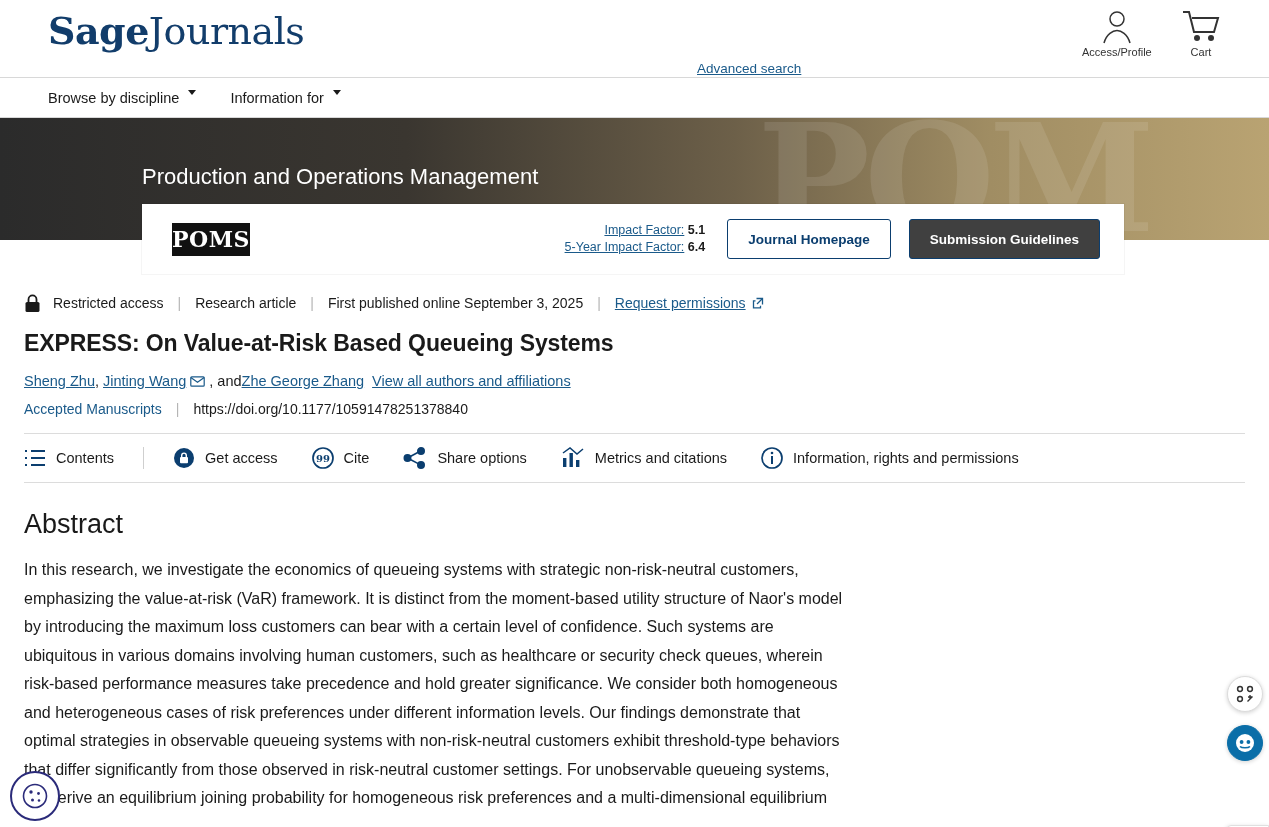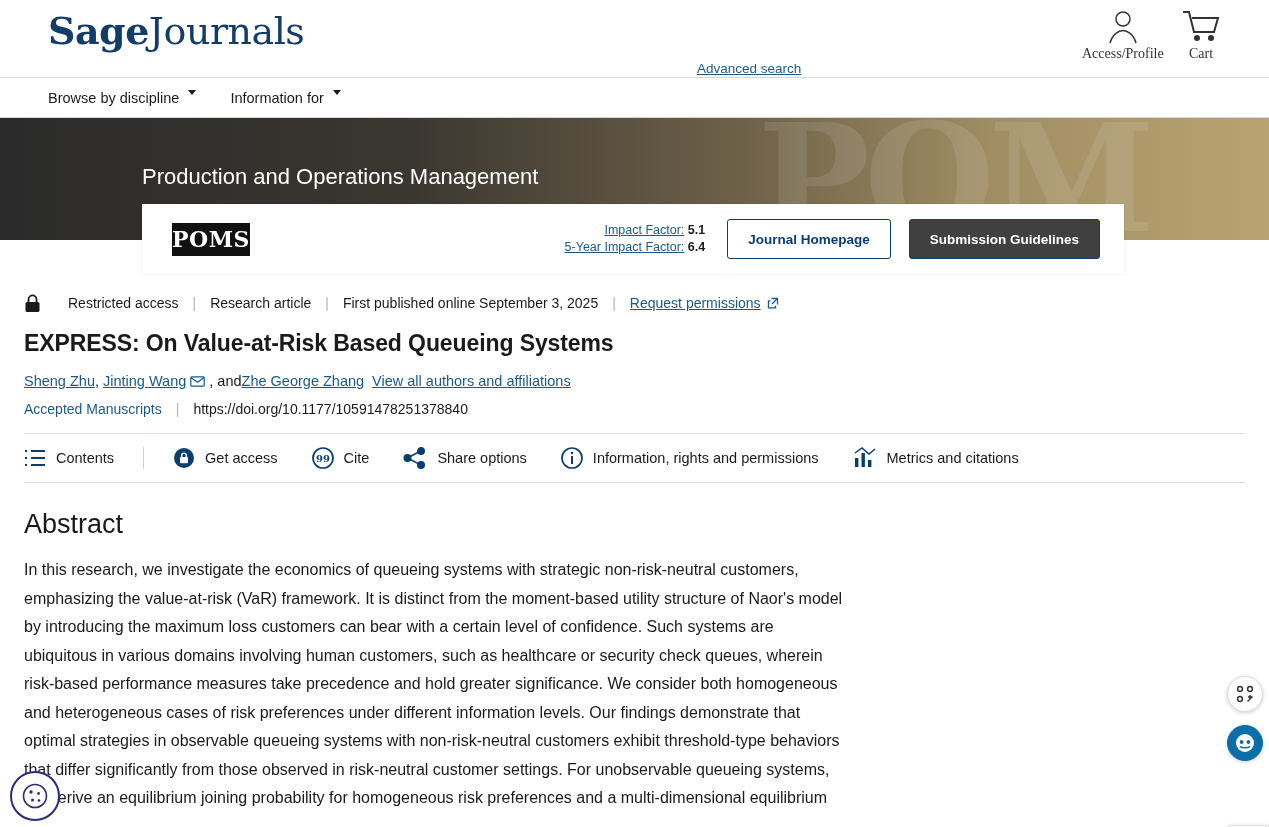--- a/index.html
+++ b/index.html
@@ -72,21 +72,21 @@
     font-size: 13.5px;
     color: #1a5a8a;
     text-decoration: underline;
     cursor: pointer;
   }
   .hdr-util {
     position: absolute; top: 8px;
     display: flex; flex-direction: column; align-items: center;
     cursor: pointer;
   }
-  .hdr-util .lbl { font-size: 14px; color: #333; margin-top: 2px; font-family: Liberation Serif, serif; }
+  .hdr-util .lbl { font-size: 11px; color: #333; margin-top: 2px; }
   #access-profile { left: 1082px; }
   #cart-util { left: 1180px; }
 
   
   .subnav {
     height: 40px;
     border-bottom: 1px solid #d8d8d8;
     display: flex; align-items: center;
     padding-left: 48px;
     gap: 34px;
@@ -154,21 +154,21 @@
 
   
   .content { padding: 0 24px; position: relative; }
   .meta-row {
     display: flex; align-items: center;
     font-size: 14px; color: #1a1a1a;
     height: 46px;
     gap: 0;
   }
   .meta-row .sep { color: #b5b5b5; margin: 0 14px; }
-  .meta-row .lockwrap { display: flex; align-items: center; gap: 27px; }
+  .meta-row .lockwrap { display: flex; align-items: center; gap: 12px; }
   .meta-link { color: #1a5a8a; text-decoration: underline; cursor: pointer; }
 
   .article-title {
     font-size: 23px; font-weight: 700;
     letter-spacing: -0.1px;
     margin: 4px 0 16px 0;
   }
   .authors {
     font-size: 14.5px; margin-bottom: 12px;
     display: flex; align-items: center; flex-wrap: wrap; gap: 0;
@@ -382,35 +382,35 @@
       <svg width="24" height="22" viewBox="0 0 24 22" stroke="#0b3e6f" stroke-width="1.6" fill="none">
         <circle cx="18" cy="4" r="3.2" fill="#0b3e6f"></circle>
         <circle cx="4.5" cy="11" r="3.2" fill="#0b3e6f"></circle>
         <circle cx="18" cy="18" r="3.2" fill="#0b3e6f"></circle>
         <line x1="7.3" y1="9.5" x2="15.2" y2="5.3"></line>
         <line x1="7.3" y1="12.5" x2="15.2" y2="16.6"></line>
       </svg>
       <span>Share options</span>
     </div>
     <div class="tool">
-      <svg width="22" height="22" viewBox="0 0 22 22">
-        <circle cx="11" cy="11" r="10" fill="none" stroke="#0b3e6f" stroke-width="1.7"></circle>
-        <circle cx="11" cy="6" r="1.3" fill="#0b3e6f"></circle>
-        <rect x="10" y="9" width="2" height="8" fill="#0b3e6f"></rect>
-      </svg>
-      <span>Information, rights and permissions</span>
-    </div>
-    <div class="tool">
       <svg width="24" height="22" viewBox="0 0 24 22">
         <rect x="2" y="11" width="3.4" height="9" fill="#0b3e6f"></rect>
         <rect x="8.5" y="6" width="3.4" height="14" fill="#0b3e6f"></rect>
         <rect x="15" y="13" width="3.4" height="7" fill="#0b3e6f"></rect>
         <path d="M2 6 L9 1 L16 7 L22 2" fill="none" stroke="#0b3e6f" stroke-width="1.5"></path>
       </svg>
       <span>Metrics and citations</span>
+    </div>
+    <div class="tool">
+      <svg width="22" height="22" viewBox="0 0 22 22">
+        <circle cx="11" cy="11" r="10" fill="none" stroke="#0b3e6f" stroke-width="1.7"></circle>
+        <circle cx="11" cy="6" r="1.3" fill="#0b3e6f"></circle>
+        <rect x="10" y="9" width="2" height="8" fill="#0b3e6f"></rect>
+      </svg>
+      <span>Information, rights and permissions</span>
     </div>
   </div>
 
   <h2 class="abstract-h">Abstract</h2>
   <p class="abstract-p">In this research, we investigate the economics of queueing systems with strategic non-risk-neutral customers, emphasizing the value-at-risk (VaR) framework. It is distinct from the moment-based utility structure of Naor's model by introducing the maximum loss customers can bear with a certain level of confidence. Such systems are ubiquitous in various domains involving human customers, such as healthcare or security check queues, wherein risk-based performance measures take precedence and hold greater significance. We consider both homogeneous and heterogeneous cases of risk preferences under different information levels. Our findings demonstrate that optimal strategies in observable queueing systems with non-risk-neutral customers exhibit threshold-type behaviors that differ significantly from those observed in risk-neutral customer settings. For unobservable queueing systems, we derive an equilibrium joining probability for homogeneous risk preferences and a multi-dimensional equilibrium</p>
 
   <div class="float-widget" id="widget-accessibility">
     <svg width="20" height="20" viewBox="0 0 20 20" stroke="#333" stroke-width="1.5" fill="none">
       <circle cx="5" cy="5" r="2.4"></circle>
         <circle cx="15" cy="5" r="2.4"></circle>

